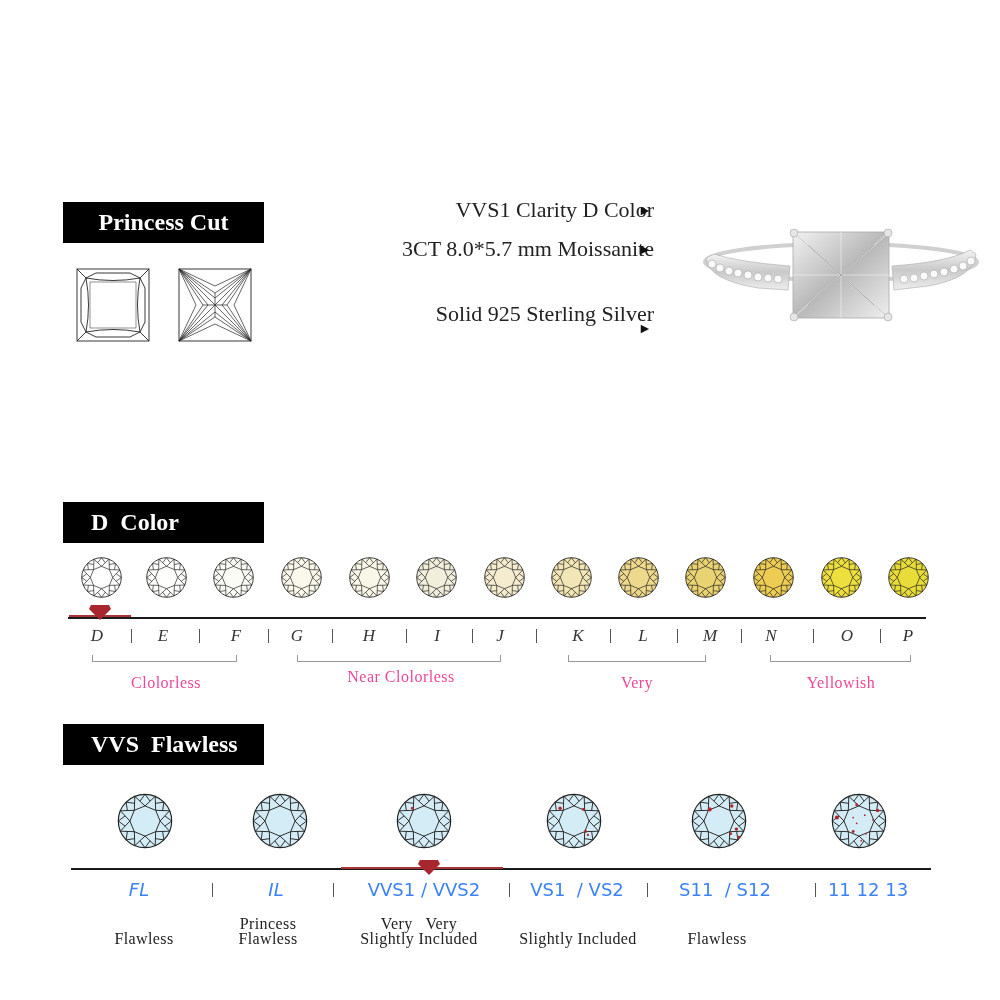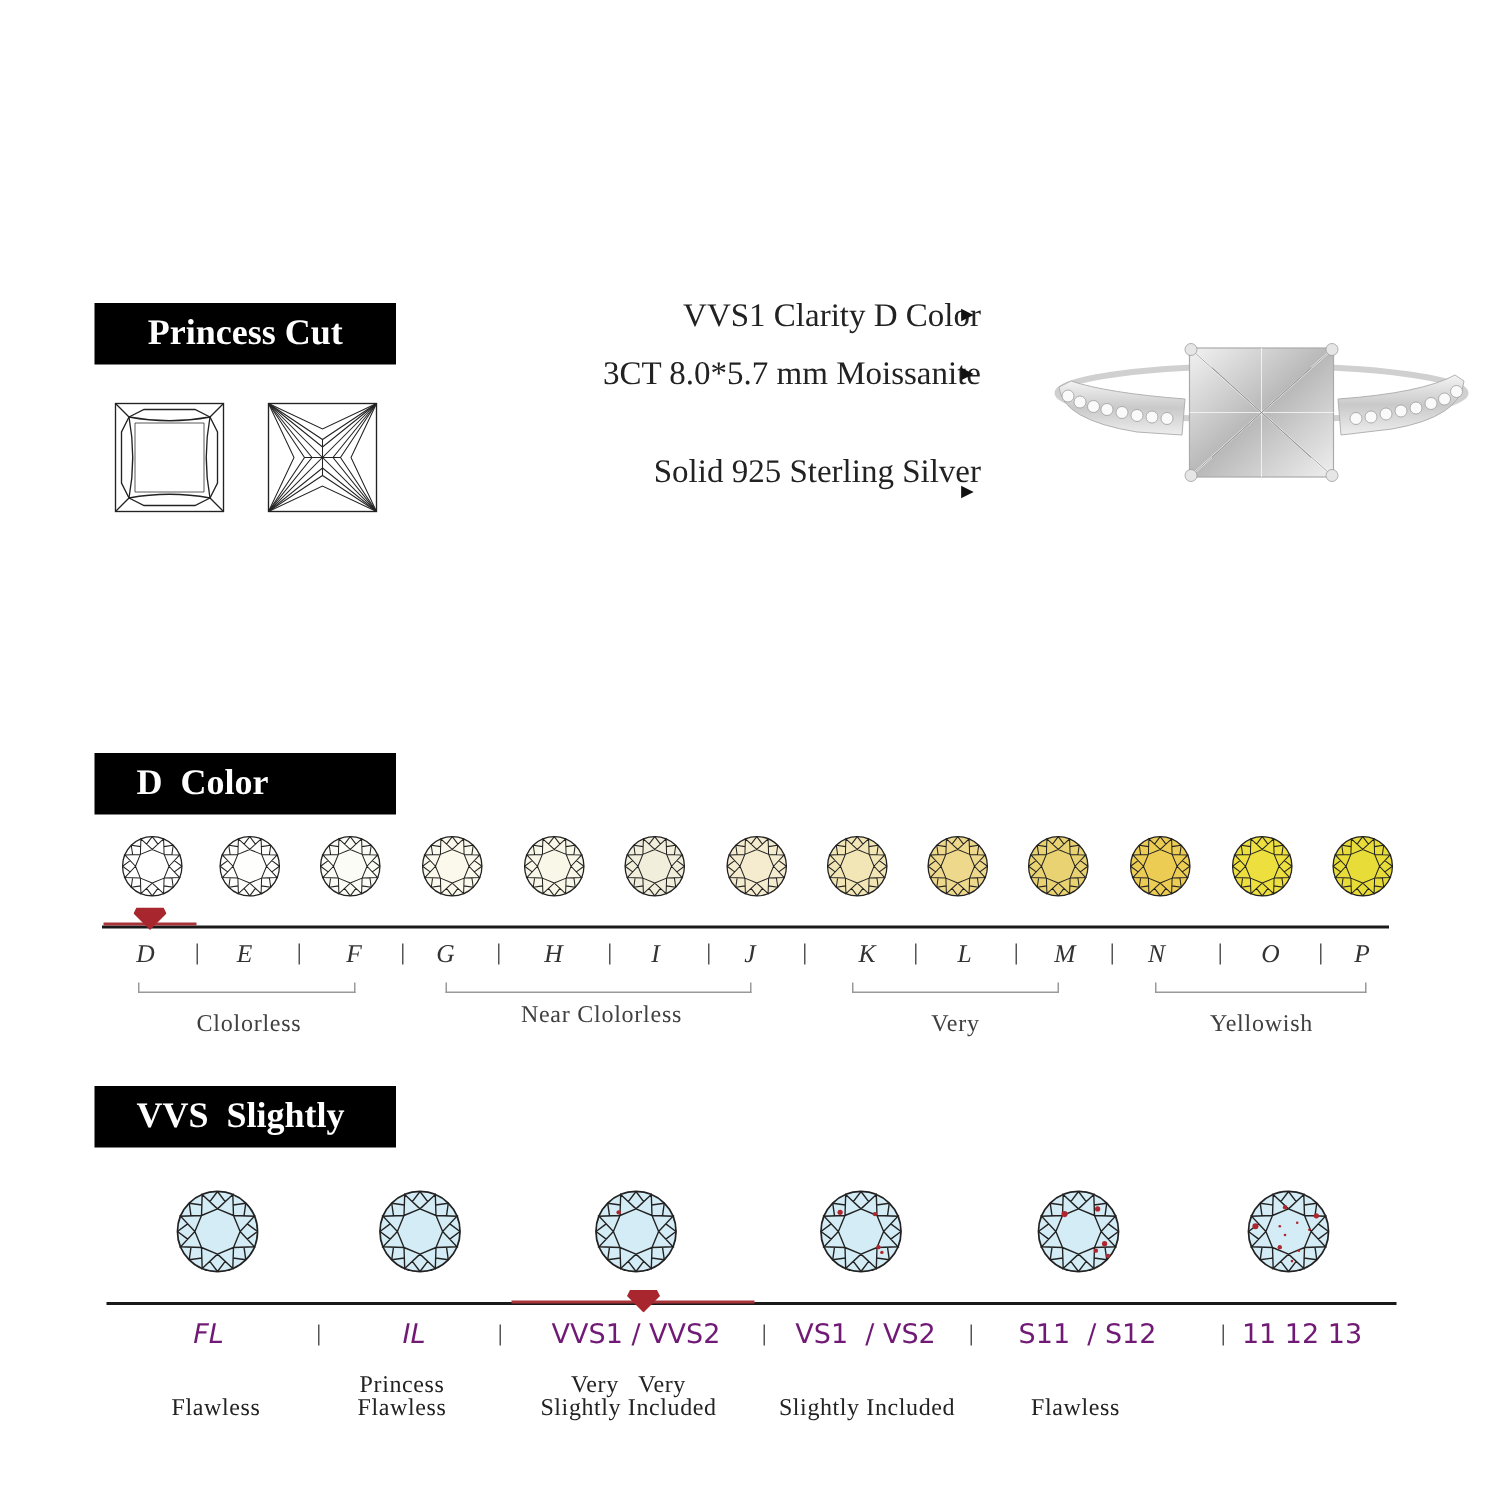--- a/index.html
+++ b/index.html
@@ -23,24 +23,24 @@
   #ring { position: absolute; left: 698px; top: 200px; width: 286px; height: 130px; }
 
   .color-gem { position: absolute; top: 556px; width: 43px; height: 43px; }
   .scale-line { position: absolute; height: 1.5px; background: #1a1a1a; }
   .marker-line { position: absolute; height: 2px; background: #a8343a; }
   .marker { position: absolute; }
 
   .grade { position: absolute; font-style: italic; font-size: 17px; color: #333; transform: translateX(-50%); }
   .sep { position: absolute; width: 1px; height: 14px; background: #555; }
   .bracket { position: absolute; height: 7px; border: 1px solid #999; border-top: none; }
-  .group-label { position: absolute; font-size: 16px; letter-spacing: 0.5px; transform: translateX(-50%); white-space: nowrap; color: #404040; }
+  .group-label { position: absolute; font-size: 16px; letter-spacing: 0.5px; transform: translateX(-50%); white-space: nowrap; color: #ec4899; }
 
   .clarity-gem { position: absolute; top: 792px; width: 58px; height: 58px; }
-  .c-grade { position: absolute; top: 879px; font-size: 18px; color: #701a75; transform: translateX(-50%); white-space: nowrap; font-family: "DejaVu Sans", sans-serif; }
+  .c-grade { position: absolute; top: 879px; font-size: 18px; color: #3b82f6; transform: translateX(-50%); white-space: nowrap; font-family: "DejaVu Sans", sans-serif; }
   .c-grade .it { font-style: italic; }
   .c-desc { position: absolute; font-size: 16px; line-height: 15px; text-align: center; letter-spacing: 0.4px; transform: translateX(-50%); white-space: nowrap; color: #222; }
 </style>
 </head>
 <body>
 
 <div class="label-bar" id="cut-label">Princess Cut</div>
 
 <svg class="cut-diagram" style="left:76px" viewBox="0 0 74 74">
   <g fill="none" stroke="#222" stroke-width="0.9">
@@ -214,21 +214,21 @@
 <div class="bracket" style="left:92px; top:655px; width:145px;"></div>
 <div class="bracket" style="left:297px; top:655px; width:204px;"></div>
 <div class="bracket" style="left:568px; top:655px; width:138px;"></div>
 <div class="bracket" style="left:770px; top:655px; width:141px;"></div>
 
 <div class="group-label" style="left:166px; top:674px;">Clolorless</div>
 <div class="group-label" style="left:401px; top:668px;">Near Clolorless</div>
 <div class="group-label" style="left:637px; top:674px;">Very</div>
 <div class="group-label" style="left:841px; top:674px;">Yellowish</div>
 
-<div class="label-bar" id="clarity-label">VVS  Slightly</div>
+<div class="label-bar" id="clarity-label">VVS  Flawless</div>
 
 <div id="clarity-gems">
     <div class="clarity-gem" style="left: 116px;"><svg width="58" height="58" viewBox="0 0 100 100">
     <circle cx="50" cy="50" r="46" fill="#d4ecf5" stroke="#222" stroke-width="2"></circle>
     <path d="M50 24 L68.38477631085024 31.615223689149765 M50 24 L67.60343788879413 7.501541504480812 L68.38477631085024 31.615223689149765 M50 4 L58.80171894439707 15.750770752240406 M50 4 L41.19828105560293 15.750770752240406 M68.38477631085024 31.615223689149765 L76 50 M68.38477631085024 31.615223689149765 L92.49845849551919 32.39656211120587 L76 50 M82.5269119345812 17.473088065418814 L80.44161740318472 32.00589290017781 M82.5269119345812 17.473088065418814 L67.99410709982219 19.55838259681529 M76 50 L68.38477631085024 68.38477631085024 M76 50 L92.49845849551919 67.60343788879413 L68.38477631085024 68.38477631085024 M96 50 L84.24922924775959 58.80171894439707 M96 50 L84.24922924775959 41.19828105560293 M68.38477631085024 68.38477631085024 L50 76 M68.38477631085024 68.38477631085024 L67.60343788879413 92.49845849551919 L50 76 M82.5269119345812 82.5269119345812 L67.99410709982219 80.44161740318472 M82.5269119345812 82.5269119345812 L80.44161740318472 67.99410709982219 M50 76 L31.615223689149765 68.38477631085024 M50 76 L32.396562111205874 92.49845849551919 L31.615223689149765 68.38477631085024 M50 96 L41.19828105560293 84.24922924775959 M50 96 L58.80171894439707 84.24922924775959 M31.615223689149765 68.38477631085024 L24 50 M31.615223689149765 68.38477631085024 L7.501541504480819 67.60343788879416 L24 50 M17.473088065418814 82.5269119345812 L19.558382596815292 67.9941070998222 M17.473088065418814 82.5269119345812 L32.00589290017782 80.44161740318472 M24 50 L31.61522368914976 31.615223689149765 M24 50 L7.501541504480812 32.39656211120585 L31.61522368914976 31.615223689149765 M4 50.00000000000001 L15.750770752240406 41.198281055602926 M4 50.00000000000001 L15.750770752240406 58.80171894439707 M31.61522368914976 31.615223689149765 L50 24 M31.61522368914976 31.615223689149765 L32.396562111205846 7.501541504480819 L50 24 M17.473088065418807 17.473088065418814 L32.005892900177805 19.558382596815292 M17.473088065418807 17.473088065418814 L19.558382596815285 32.00589290017782 " fill="none" stroke="#222" stroke-width="1.6"></path>
     </svg></div>
     <div class="clarity-gem" style="left: 251px;"><svg width="58" height="58" viewBox="0 0 100 100">
     <circle cx="50" cy="50" r="46" fill="#d4ecf5" stroke="#222" stroke-width="2"></circle>
     <path d="M50 24 L68.38477631085024 31.615223689149765 M50 24 L67.60343788879413 7.501541504480812 L68.38477631085024 31.615223689149765 M50 4 L58.80171894439707 15.750770752240406 M50 4 L41.19828105560293 15.750770752240406 M68.38477631085024 31.615223689149765 L76 50 M68.38477631085024 31.615223689149765 L92.49845849551919 32.39656211120587 L76 50 M82.5269119345812 17.473088065418814 L80.44161740318472 32.00589290017781 M82.5269119345812 17.473088065418814 L67.99410709982219 19.55838259681529 M76 50 L68.38477631085024 68.38477631085024 M76 50 L92.49845849551919 67.60343788879413 L68.38477631085024 68.38477631085024 M96 50 L84.24922924775959 58.80171894439707 M96 50 L84.24922924775959 41.19828105560293 M68.38477631085024 68.38477631085024 L50 76 M68.38477631085024 68.38477631085024 L67.60343788879413 92.49845849551919 L50 76 M82.5269119345812 82.5269119345812 L67.99410709982219 80.44161740318472 M82.5269119345812 82.5269119345812 L80.44161740318472 67.99410709982219 M50 76 L31.615223689149765 68.38477631085024 M50 76 L32.396562111205874 92.49845849551919 L31.615223689149765 68.38477631085024 M50 96 L41.19828105560293 84.24922924775959 M50 96 L58.80171894439707 84.24922924775959 M31.615223689149765 68.38477631085024 L24 50 M31.615223689149765 68.38477631085024 L7.501541504480819 67.60343788879416 L24 50 M17.473088065418814 82.5269119345812 L19.558382596815292 67.9941070998222 M17.473088065418814 82.5269119345812 L32.00589290017782 80.44161740318472 M24 50 L31.61522368914976 31.615223689149765 M24 50 L7.501541504480812 32.39656211120585 L31.61522368914976 31.615223689149765 M4 50.00000000000001 L15.750770752240406 41.198281055602926 M4 50.00000000000001 L15.750770752240406 58.80171894439707 M31.61522368914976 31.615223689149765 L50 24 M31.61522368914976 31.615223689149765 L32.396562111205846 7.501541504480819 L50 24 M17.473088065418807 17.473088065418814 L32.005892900177805 19.558382596815292 M17.473088065418807 17.473088065418814 L19.558382596815285 32.00589290017782 " fill="none" stroke="#222" stroke-width="1.6"></path>
     </svg></div>

